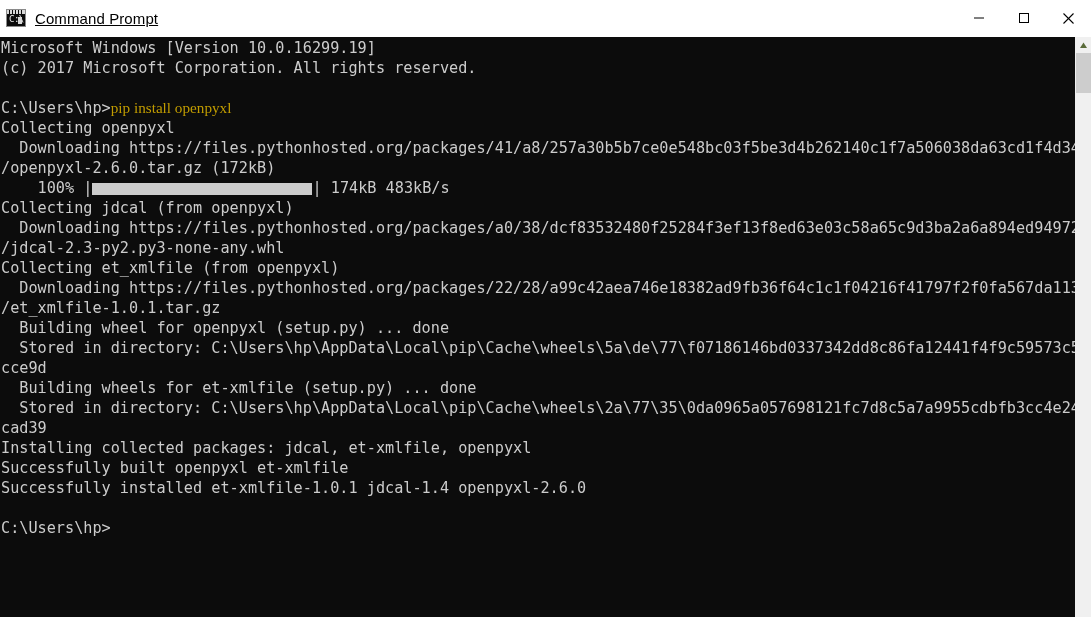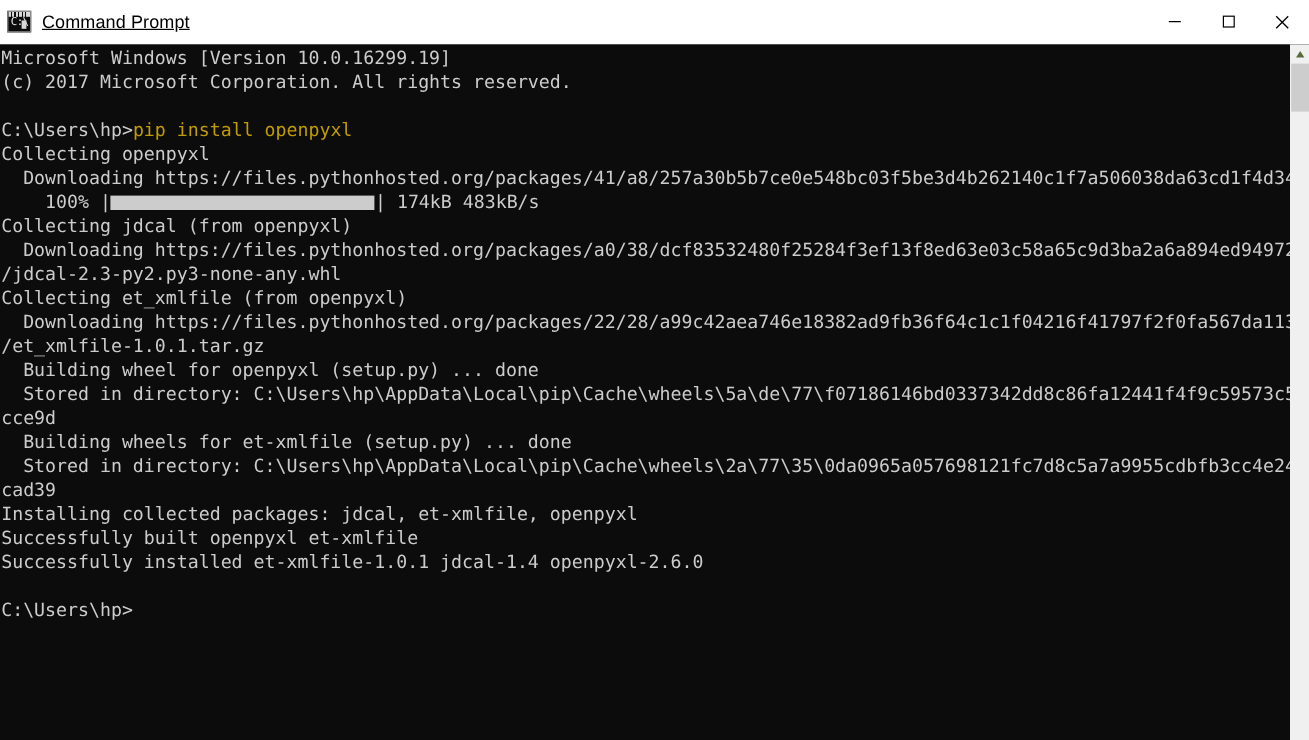--- a/index.html
+++ b/index.html
@@ -113,21 +113,21 @@
   .line {
     font-family: "DejaVu Sans Mono", monospace;
     font-size: 15.2px;
     line-height: 20px;
     color: #cccccc;
     white-space: pre;
     letter-spacing: 0px;
     height: 20px;
   }
   .line.blank { color: transparent; }
-  .cmd-color { color: #c19c00; }
+  .cmd-color { color: #c19c00; font-family: Liberation Serif, serif; }
   .prompt-color { color: #cccccc; }
   .pbar-fill {
     display: inline-block;
     width: 220px;
     height: 12px;
     background: #cccccc;
     vertical-align: -2px;
   }
   
   .scrollbar {
@@ -195,20 +195,21 @@
   </div>
 
   <div class="console-area">
     <div class="console" id="console-output">
         <div class="line"><span>Microsoft Windows [Version 10.0.16299.19]</span></div>
         <div class="line"><span>(c) 2017 Microsoft Corporation. All rights reserved.</span></div>
         <div class="line blank"><span> </span></div>
         <div class="line"><span class="prompt-color">C:\Users\hp&gt;</span><span class="cmd-color">pip install openpyxl</span></div>
         <div class="line"><span>Collecting openpyxl</span></div>
         <div class="line"><span>  Downloading https://files.pythonhosted.org/packages/41/a8/257a30b5b7ce0e548bc03f5be3d4b262140c1f7a506038da63cd1f4d34ad</span></div>
+        <div class="line"><span>/openpyxl-2.6.0.tar.gz (172kB)</span></div>
         <div class="line"><span>    100% </span><span>|</span><span class="pbar-fill"></span><span>|</span><span> 174kB 483kB/s</span></div>
         <div class="line"><span>Collecting jdcal (from openpyxl)</span></div>
         <div class="line"><span>  Downloading https://files.pythonhosted.org/packages/a0/38/dcf83532480f25284f3ef13f8ed63e03c58a65c9d3ba2a6a894ed9497207</span></div>
         <div class="line"><span>/jdcal-2.3-py2.py3-none-any.whl</span></div>
         <div class="line"><span>Collecting et_xmlfile (from openpyxl)</span></div>
         <div class="line"><span>  Downloading https://files.pythonhosted.org/packages/22/28/a99c42aea746e18382ad9fb36f64c1c1f04216f41797f2f0fa567da11388</span></div>
         <div class="line"><span>/et_xmlfile-1.0.1.tar.gz</span></div>
         <div class="line"><span>  Building wheel for openpyxl (setup.py) ... done</span></div>
         <div class="line"><span>  Stored in directory: C:\Users\hp\AppData\Local\pip\Cache\wheels\5a\de\77\f07186146bd0337342dd8c86fa12441f4f9c59573c51d</span></div>
         <div class="line"><span>cce9d</span></div>

